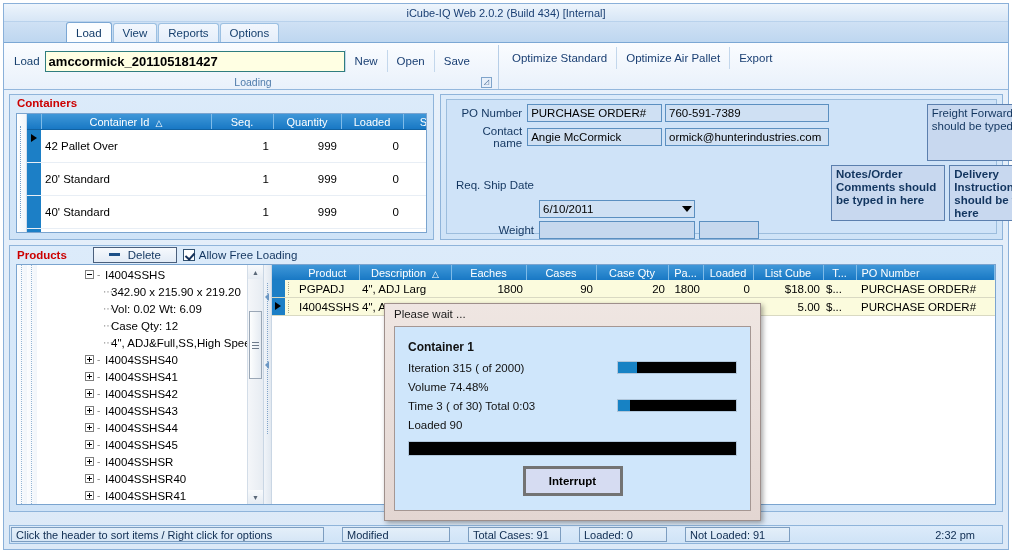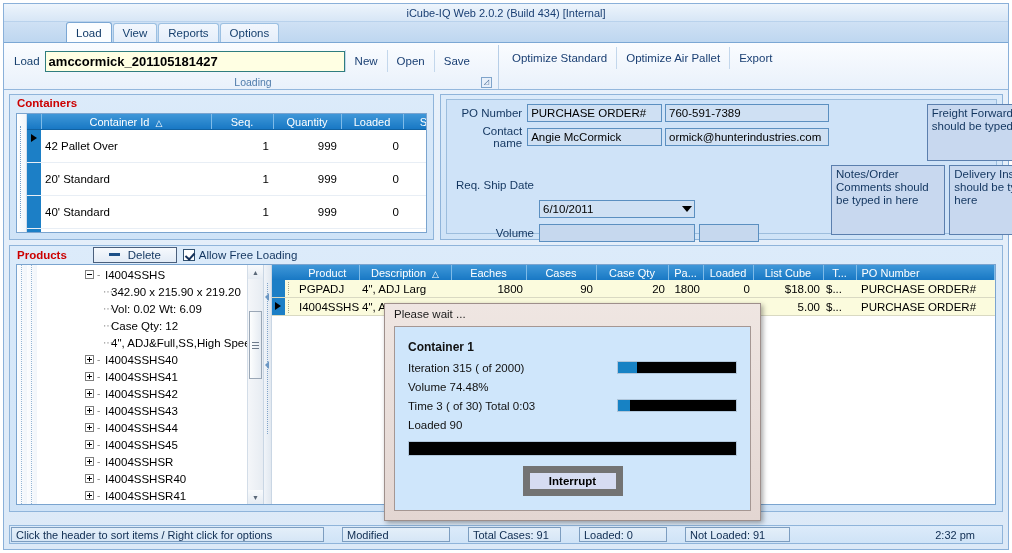--- a/index.html
+++ b/index.html
@@ -257,21 +257,21 @@
     background: #c8d8ef;
     border: 1px solid #5b7fae;
     font-size: 11.5px;
     color: #12355f;
     padding: 2px 4px;
     box-sizing: border-box;
     line-height: 13px;
   }
   .memo-grid { display: flex; gap: 4px; }
   .memo-top { height: 57px; width: 100%; }
-  .memo-bot { height: 70px; flex: 1; }
+  .memo-bot { height: 56px; flex: 1; font-weight: bold; }
   
   .products-panel {
     margin-top: 5px;
     height: 267px;
     position: relative;
   }
   .prod-head {
     display: flex; align-items: center;
     height: 17px;
     padding-left: 7px;
@@ -497,21 +497,21 @@
     margin-top: 7px;
     width: 100%; height: 15px;
     background: #000;
     border: 1px solid #b0c6db;
     box-sizing: border-box;
   }
   .interrupt-btn {
     margin: 10px auto 12px auto;
     width: 100px; height: 30px;
     background: #d6dcf2;
-    border: 7px solid #737373;
+    border: 3px solid #737373;
     display: flex; align-items: center; justify-content: center;
     font-size: 11.5px; font-weight: bold; color: #000;
     box-sizing: border-box;
   }
   
   .statusbar {
     position: absolute;
     left: 5px; right: 5px; bottom: 5px;
     height: 19px;
     display: flex; align-items: stretch;
@@ -672,25 +672,20 @@
               <div class="flabel">Contact name</div>
               <div class="fin w1">Angie McCormick</div>
               <div class="fin w2">ormick@hunterindustries.com</div>
             </div>
             <div class="frow">
               <div class="flabel">Req. Ship Date</div>
               <div class="fin combo">
                 <span>6/10/2011</span>
                 <span class="combo-arrow"></span>
               </div>
-            </div>
-            <div class="frow" style="margin-top:6px;">
-              <div class="flabel">Volume</div>
-              <div class="fin w1 plain"></div>
-              <div class="fin small plain" style="margin-left:4px;"></div>
             </div>
             <div class="frow">
               <div class="flabel">Weight</div>
               <div class="fin w1 plain"></div>
               <div class="fin small plain" style="margin-left:4px;"></div>
             </div>
           </div>
 
           <div class="form-right">
             <div class="memo-grid" style="margin-bottom:4px;">

